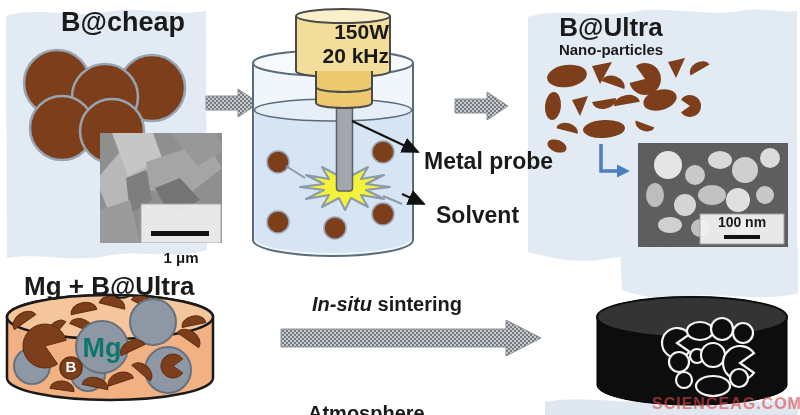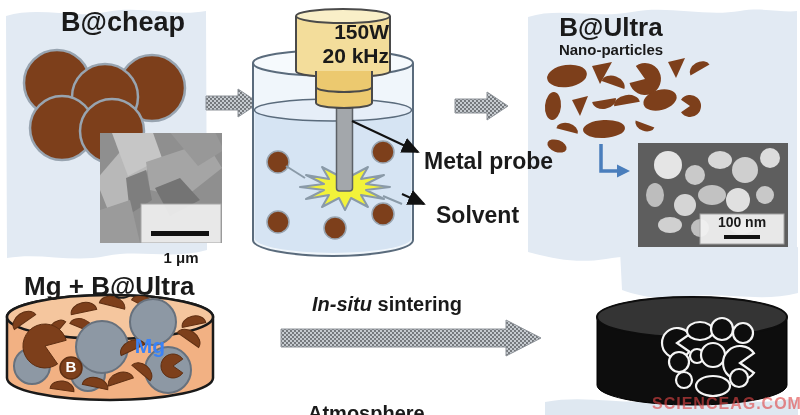--- a/index.html
+++ b/index.html
@@ -11,21 +11,21 @@
   .t-bcheap{left:58px;top:8px;width:130px;font-size:27px;}
   .t-sonic{left:296px;top:20px;width:93px;font-size:21px;line-height:1.15;text-align:right;}
   .t-sonic span{display:block;}
   .t-bultra{left:546px;top:13px;width:130px;font-size:26px;}
   .t-nano{left:546px;top:42px;width:130px;font-size:15px;}
   .t-probe{left:424px;top:149px;font-size:23px;}
   .t-solvent{left:436px;top:191px;font-size:23px;margin-top:12px;}
   .t-sem1{left:141px;top:206px;width:80px;font-size:15px;margin-top:44px;}
   .t-sem2{left:700px;top:215px;width:84px;font-size:14px;}
   .t-mgb{left:24px;top:272px;font-size:26px;}
-  .t-mg{left:79px;top:334px;width:46px;font-size:21px;color:#3b82f6;margin-left:48px;}
+  .t-mg{left:79px;top:334px;width:46px;font-size:27px;color:#0f766e;}
   .t-b{left:60px;top:359px;width:22px;font-size:15px;color:#ffffff;}
   .t-insitu{left:312px;top:293px;font-size:20px;}
   .t-insitu .it{font-style:italic;margin-top:44px;}
   .t-cond1{left:308px;top:348px;font-size:20px;}
   .t-cond2{left:308px;top:375px;font-size:20px;margin-top:27px;}
   .t-mgb2{left:486px;top:259px;font-size:22px;}
   .t-mgb2 sub{font-size:0.62em;vertical-align:-0.25em;}
   .t-cond1 sup{font-size:0.55em;vertical-align:0.55em;}
   .t-water{left:652px;top:395px;font-size:16px;color:rgba(225,70,70,0.62);letter-spacing:1px;}
 </style>

